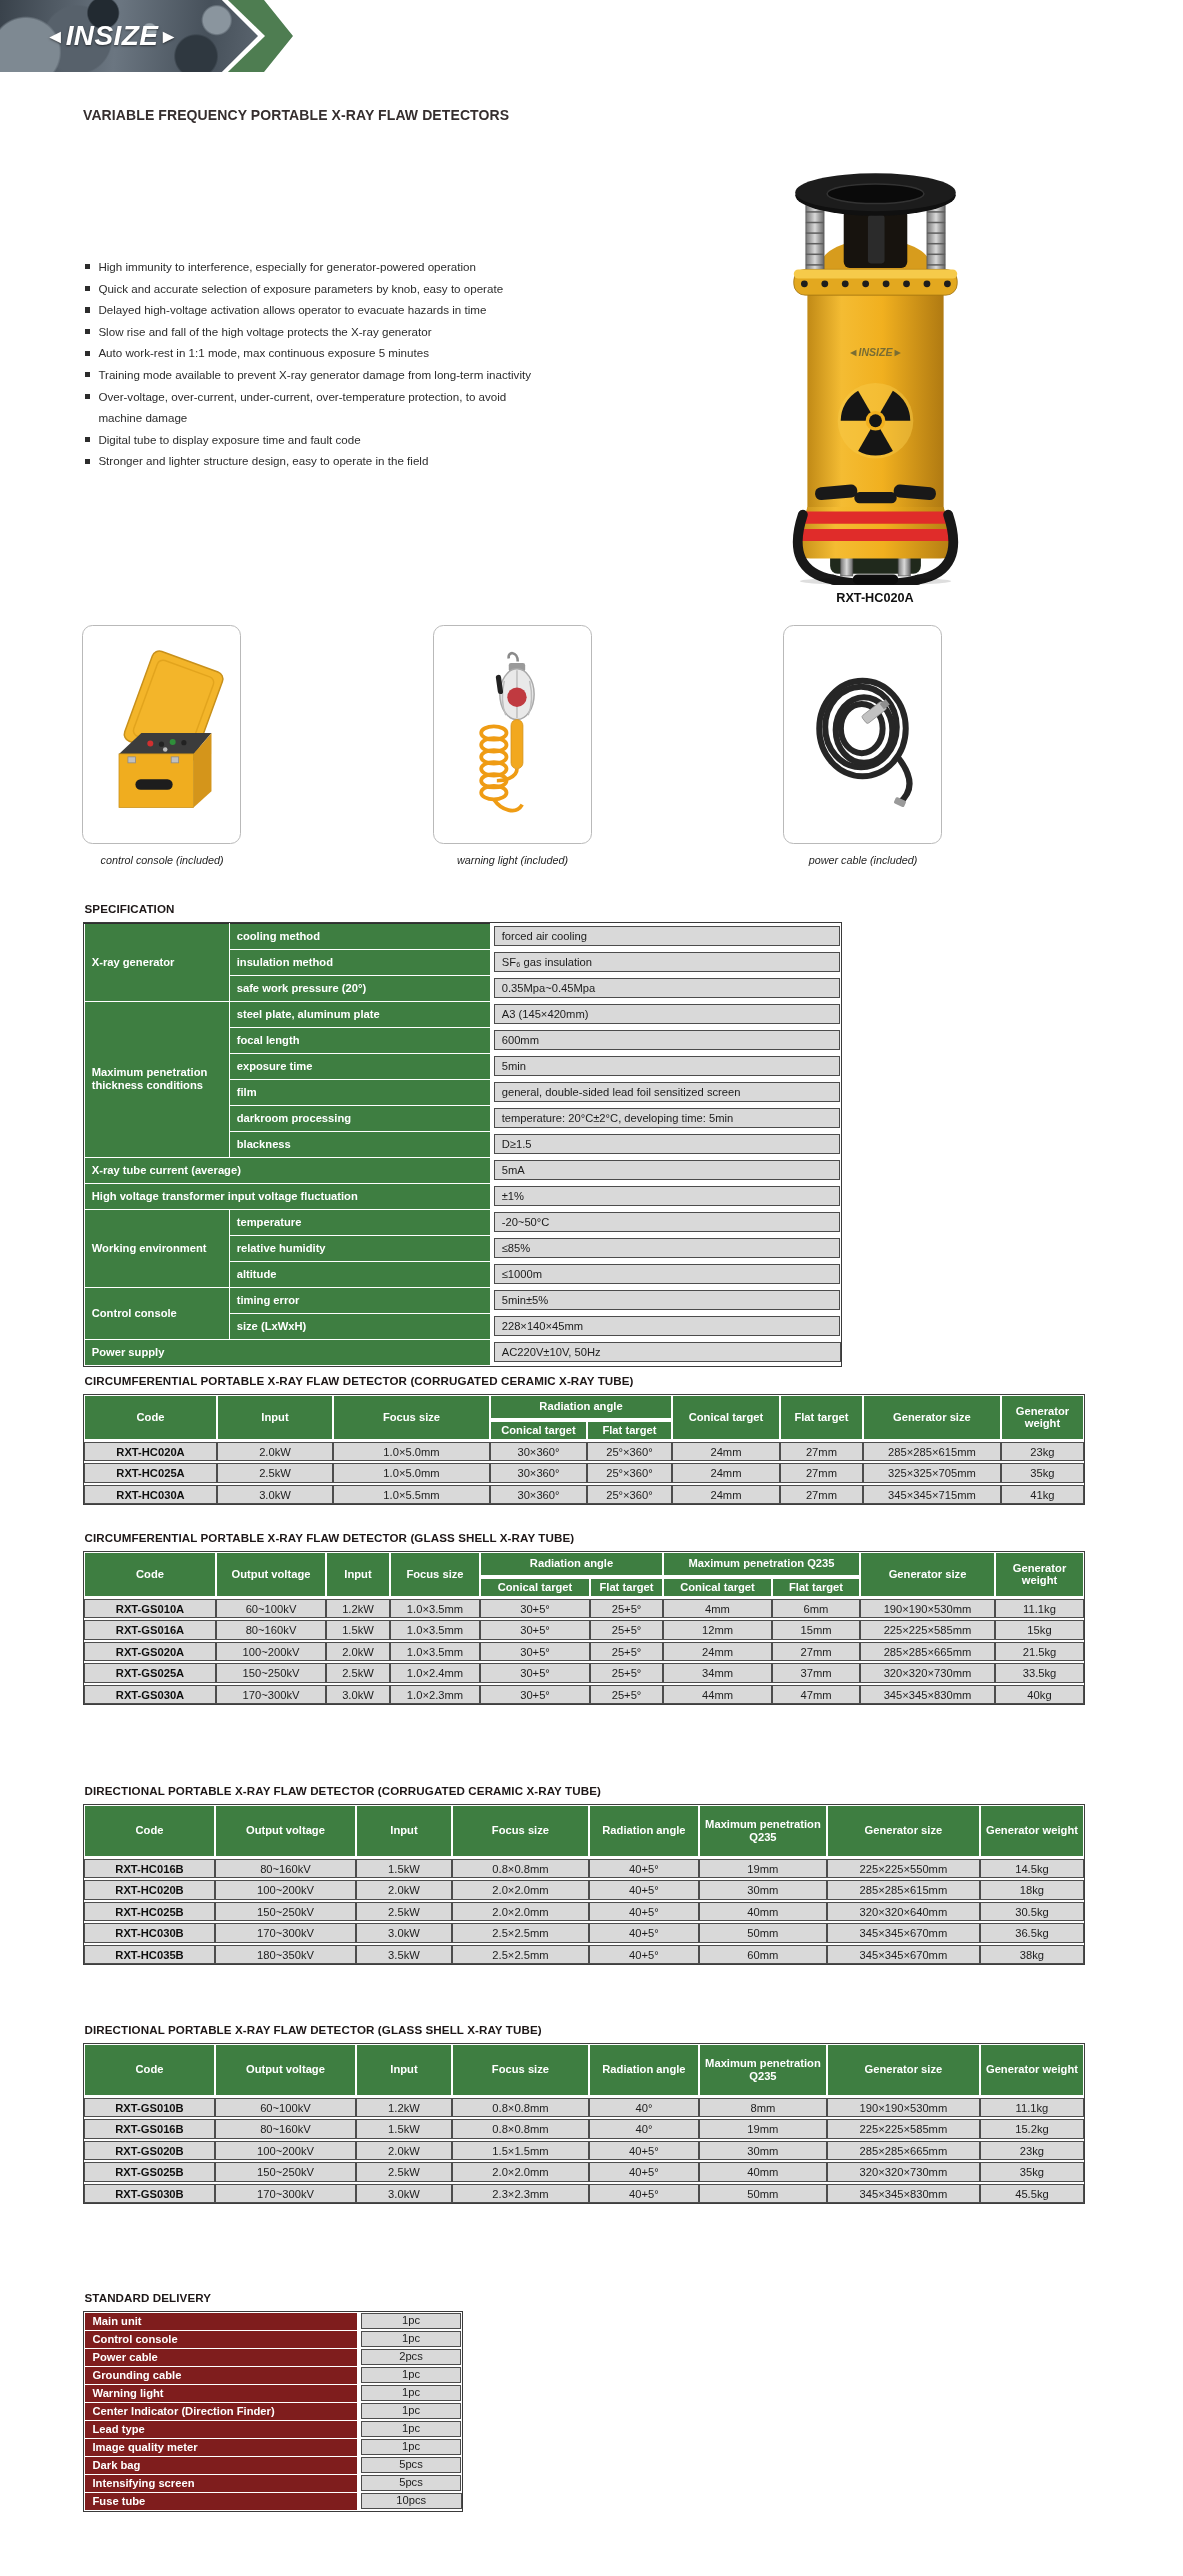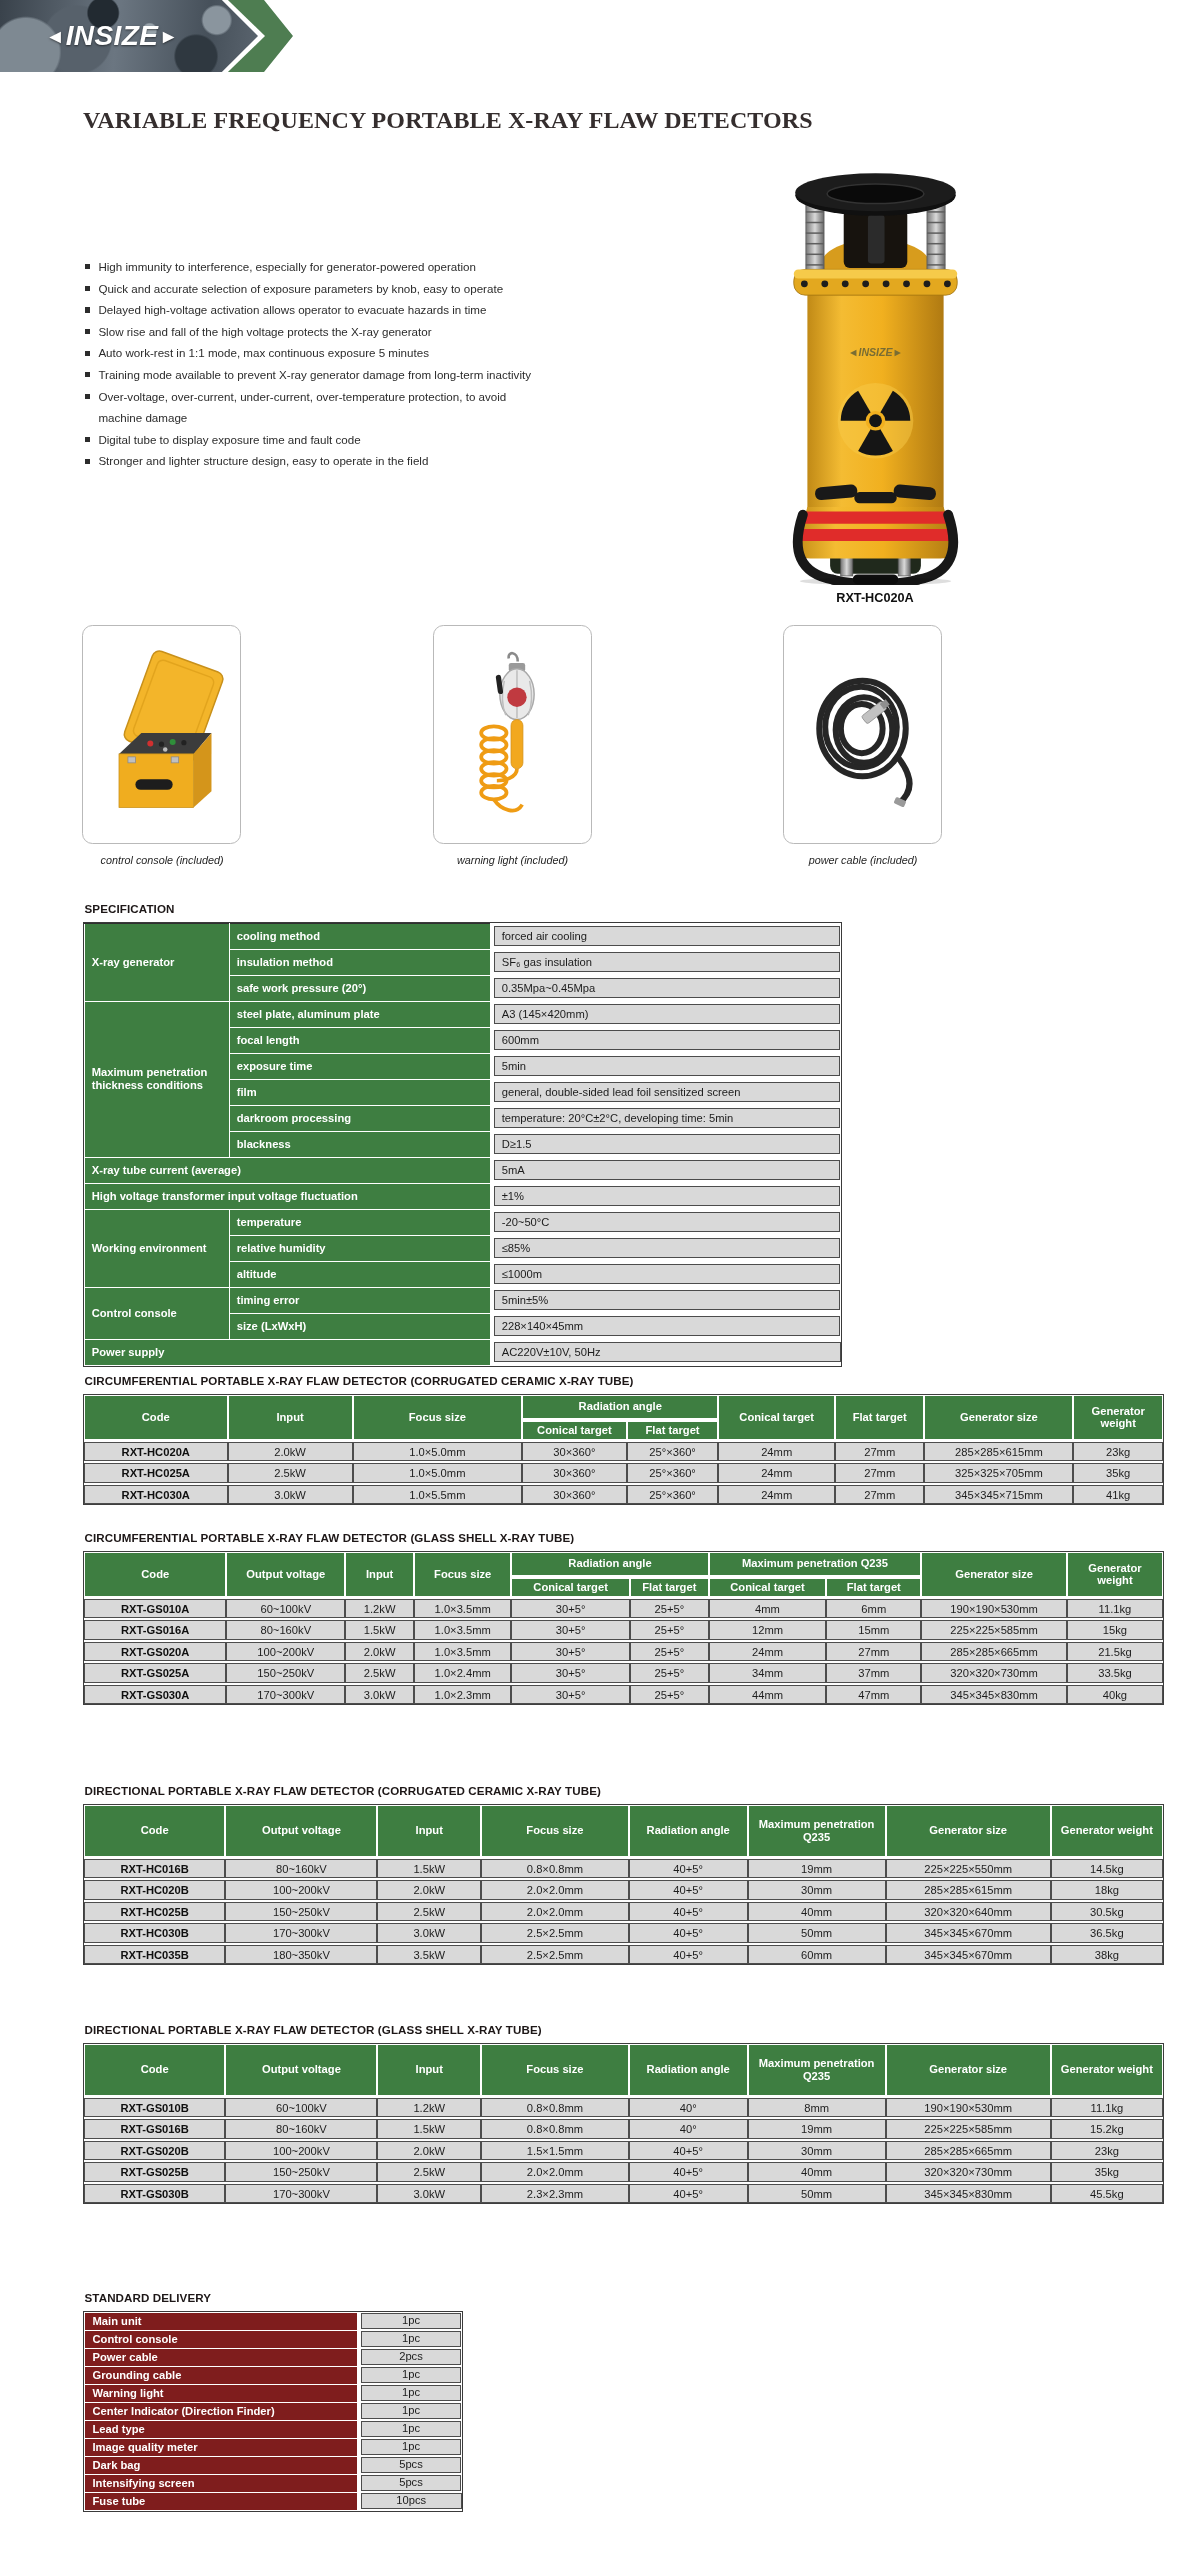--- a/index.html
+++ b/index.html
@@ -22,22 +22,22 @@
       radial-gradient(circle at 40% 18%, #222a31 0 9%, transparent 10%),
       radial-gradient(circle at 10% 72%, #7e8992 0 14%, transparent 15%),
       radial-gradient(circle at 30% 55%, #57616b 0 18%, transparent 19%),
       linear-gradient(95deg, #39424b, #6b7681 45%, #46505a 80%, #5a646e);}
   .logo{position:absolute;left:0;top:0;width:224px;height:72px;display:flex;align-items:center;
     justify-content:center;color:#fff;font-weight:bold;font-style:italic;font-size:28px;
     letter-spacing:0.4px;text-shadow:0 0.7px 2.2px rgba(0,0,0,.55);}
   .logo .arr{font-style:normal;font-size:19.4px;margin:0 0.7px;}
 
   
-  .page-title{position:absolute;left:83px;top:107px;font-size:24px;font-weight:bold;
-    color:#352e2e;letter-spacing:0.1px;margin:0;font-family:Liberation Serif, serif;}
+  .page-title{position:absolute;left:83px;top:107px;font-size:14px;font-weight:bold;
+    color:#352e2e;letter-spacing:0.1px;margin:0;}
   .features{position:absolute;left:85px;top:256px;width:686px;list-style:none;margin:0;padding:0;}
   .feat{display:flex;gap:8.2px;font-size:11.6px;color:#2c2c2c;line-height:21.6px;}
   .bullet{width:5.2px;height:5.2px;background:#2c2c2c;margin-top:8.2px;flex:none;}
   .ftxt{white-space:pre-line;}
 
   
   .hero{position:absolute;left:747px;top:149px;width:224px;text-align:center;}
   .hero svg{display:block;margin:0 auto;}
   .hero-caption{margin-top:6px;font-size:12.7px;font-weight:bold;color:#101010;}
 
@@ -57,21 +57,21 @@
   table.spec{border-collapse:collapse;}
   .spec td{height:22px;padding:0;margin-top:8px;}
   .spec td.green{background:#3e7e41;color:#fff;font-weight:bold;font-size:11.2px;
     border:1.1px solid #fff;padding:1.5px 6.7px;line-height:12.7px;}
   .spec tr.gstart td.green{border-top:1.9px solid #2f2f2f;}
   .spec td.val{background:#fff;padding:0 0 0 3px;}
   .vbox{background:#d9d9d9;border:1.2px solid #4c4c4c;height:18px;line-height:18px;
     padding:0 6.7px;font-size:11.2px;color:#1c1c1c;margin:0.9px 0;font-weight:normal;}
 
   
-  .tsec{position:absolute;left:83px;width:1081px;}
+  .tsec{position:absolute;left:83px;width:1002px;}
   #t1{top:1374px;} #t2{top:1531px;} #t3{top:1784px;} #t4{top:2023px;}
   .pwrap{border:1.9px solid #3e3e3e;overflow:hidden;background:#fff;}
   table.ptable{width:100%;table-layout:fixed;border-collapse:separate;border-spacing:0 2.2px;margin:-2.2px 0;}
   .ptable th{background:#3e7e41;color:#fff;font-size:11.2px;font-weight:bold;
     border:1.1px solid #fff;padding:2.2px 1.5px;line-height:12.7px;}
   .ptable thead tr:first-child th{height:18px;}
   .tall .ptable thead tr:first-child th{height:46px;}
   .ptable td{background:#d9d9d9;border:1.2px solid #4d4d4d;height:17.5px;text-align:center;
     font-size:11.2px;color:#1d1d1d;padding:0 1.5px;overflow:hidden;}
   .ptable td:first-child{font-weight:bold;color:#0f0f0f;}

